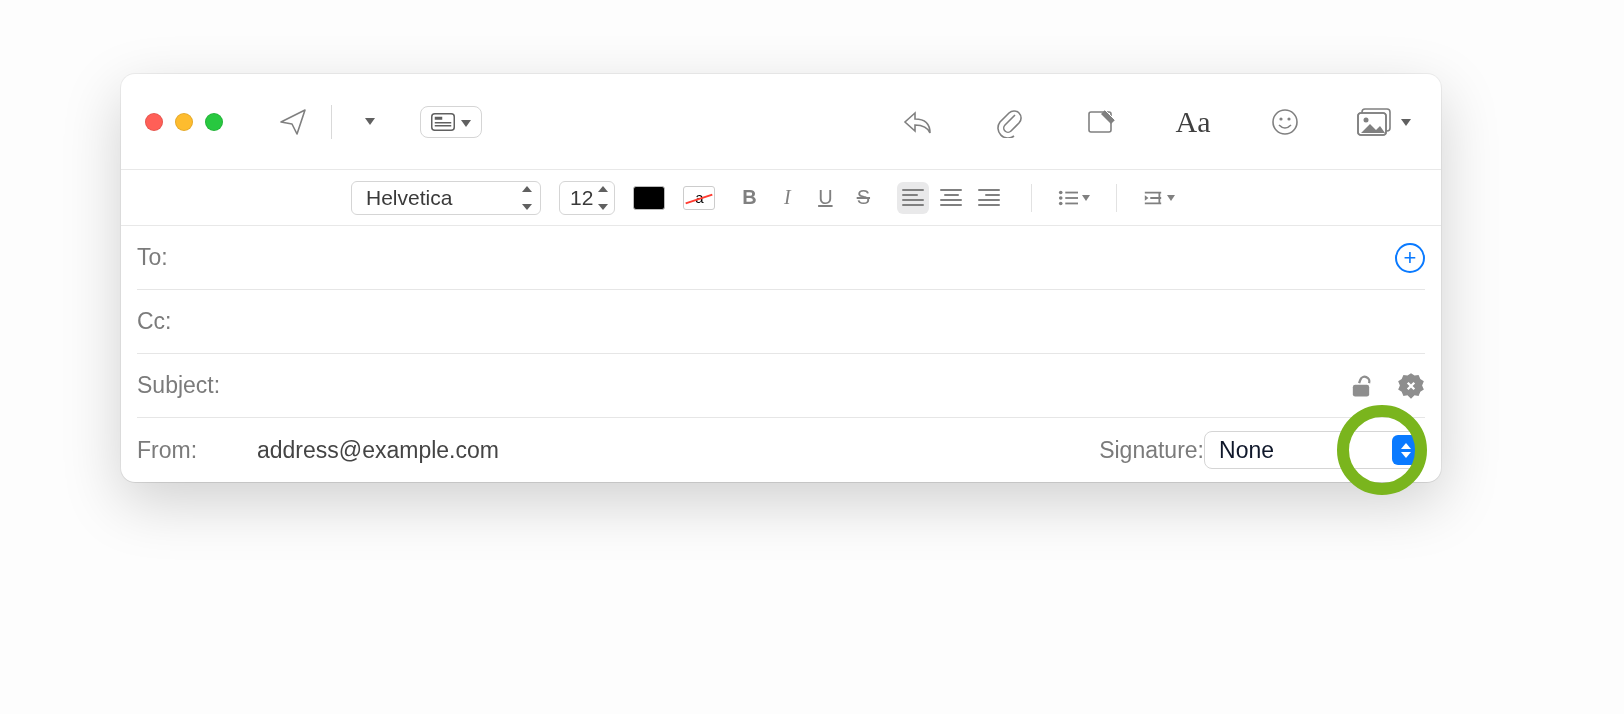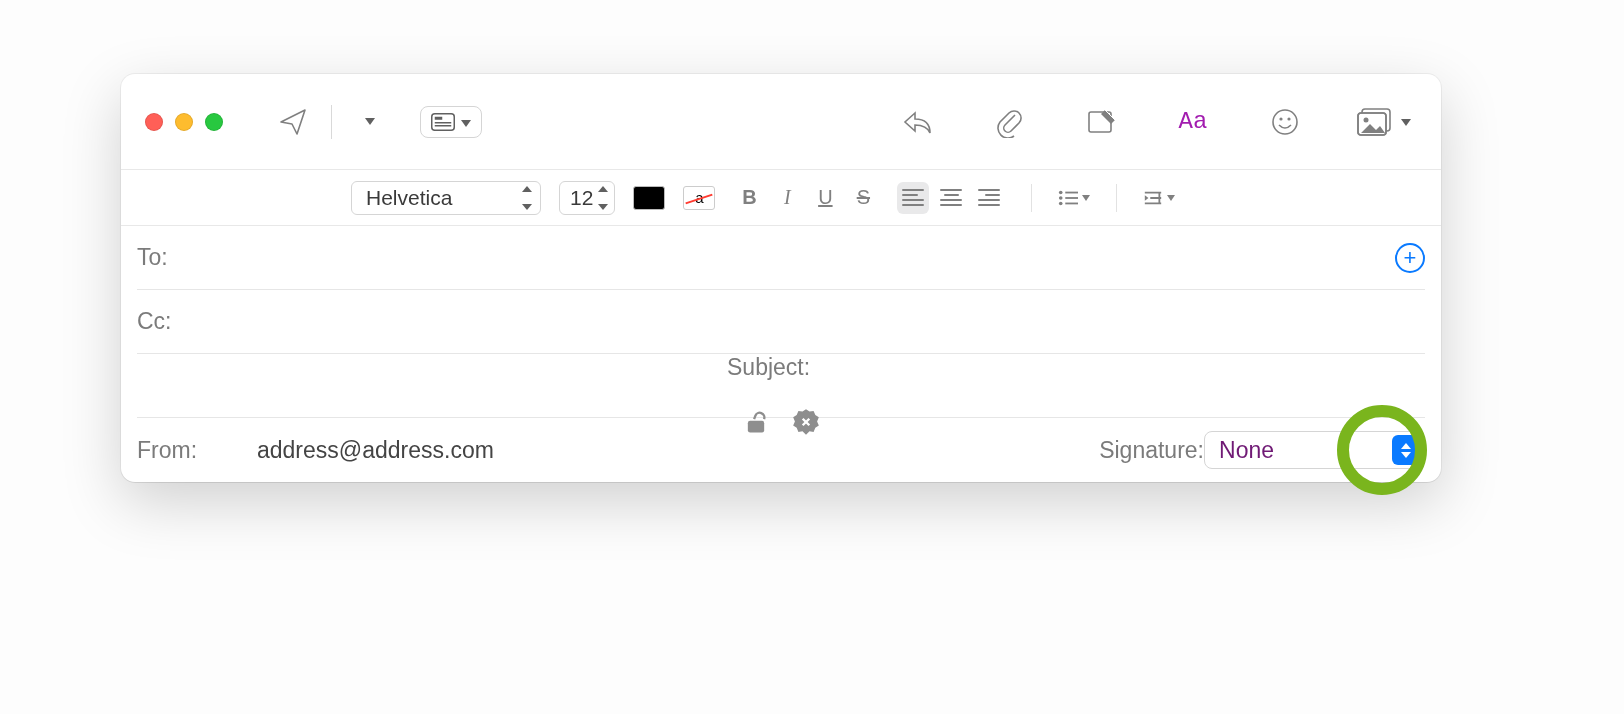--- a/index.html
+++ b/index.html
@@ -142,21 +142,21 @@
   .field-right{display:flex;align-items:center;gap:22px;}
   .add-btn{
     width:30px;height:30px;border-radius:50%;border:2.5px solid #0a7aff;
     color:#0a7aff;display:flex;align-items:center;justify-content:center;
     font-size:22px;background:none;cursor:pointer;line-height:1;
   }
 
   .sig-select{
     display:flex;align-items:center;gap:4px;
     border:1px solid #d5d5d5;border-radius:8px;
-    padding:3px 4px 3px 14px;height:38px;font-size:23px;color:#701a75;
+    padding:3px 4px 3px 14px;height:38px;font-size:23px;color:#0f172a;
     background:#fff;cursor:pointer;
   }
   .sig-btn{
     width:28px;height:30px;border-radius:6px;background:#0a7aff;
     display:flex;flex-direction:column;align-items:center;justify-content:center;gap:3px;
   }
   .sig-btn span{
     width:0;height:0;border-left:5px solid transparent;border-right:5px solid transparent;
   }
   .sig-btn .u{border-bottom:6px solid #fff;}
@@ -234,21 +234,21 @@
           <path d="M22 9 L12 19 a4 4 0 0 0 6 6 L26 17 a7 7 0 0 0 -10 -10 L7 16 a10 10 0 0 0 14 14"></path>
         </svg>
       </button>
       <button class="tb-btn">
         <svg viewBox="0 0 32 32">
           <rect x="4" y="6" width="22" height="20" rx="2"></rect>
           <path d="M20 4 L30 14 L26 18 L16 8 Z" fill="#808080" stroke="none"></path>
           <path d="M20 4 L30 14" stroke="#fff" stroke-width="1"></path>
         </svg>
       </button>
-      <button class="tb-btn" style="font-size:24px;color:#a21caf;font-family:Liberation Mono, monospace;">Aa</button>
+      <button class="tb-btn" style="font-size:30px;color:#404040;font-family:Liberation Serif, serif;">Aa</button>
       <button class="tb-btn">
         <svg viewBox="0 0 32 32">
           <circle cx="16" cy="16" r="12"></circle>
           <circle cx="12" cy="13" r="1.6" fill="#808080" stroke="none"></circle>
           <circle cx="20" cy="13" r="1.6" fill="#808080" stroke="none"></circle>
           <path d="M10 19 Q16 25 22 19"></path>
         </svg>
       </button>
       <button class="tb-btn" style="display:flex;align-items:center;gap:4px;">
         <svg viewBox="0 0 40 32" style="width:40px">
@@ -354,21 +354,21 @@
         <span>+</span>
       </button>
     </div>
 
     <div class="field-row">
       <span class="field-label">Cc:</span>
       <input class="field-input" value="" style="">
     </div>
 
 
-    <div class="field-row" style="position:relative;flex-direction:column;">
+    <div class="field-row" style="position:relative;">
       <span class="field-label">Subject:</span>
       <input class="field-input" value="" style="">
       <div class="field-right">
         <span class="lock-ico">
           <svg viewBox="0 0 24 24">
             <path d="M8 11 V8 a4 4 0 0 1 8 0" fill="none" stroke="#8e8e8e" stroke-width="2" transform="rotate(20 12 8) translate(3 -1)"></path>
             <rect x="5" y="11" width="14" height="10" rx="2"></rect>
           </svg>
         </span>
         <span class="seal-ico">
@@ -376,21 +376,21 @@
             <path d="M12 1 L15 3 L18.5 2.5 L20 6 L23 8 L21.5 11.5 L23 15 L20 17 L18.5 20.5 L15 20 L12 23 L9 20 L5.5 20.5 L4 17 L1 15 L2.5 11.5 L1 8 L4 6 L5.5 2.5 L9 3 Z"></path>
             <path d="M8 12 L16 12 M12 8 L12 16" stroke="#fff" stroke-width="2" transform="rotate(45 12 12)"></path>
           </svg>
         </span>
       </div>
     </div>
 
     <div class="field-row last">
       <span class="field-label">From:</span>
       <span style="width:12px"></span>
-      <span style="color:#444;">address@address.com</span>
+      <span style="color:#444;">address@example.com</span>
       <div class="spacer"></div>
       <span style="">Signature:</span>
       <div class="sig-select">
         <span>None</span>
         <span style="width:110px"></span>
         <span class="sig-btn">
             <span class="u"></span>
             <span class="d"></span>
           </span>
       </div>

